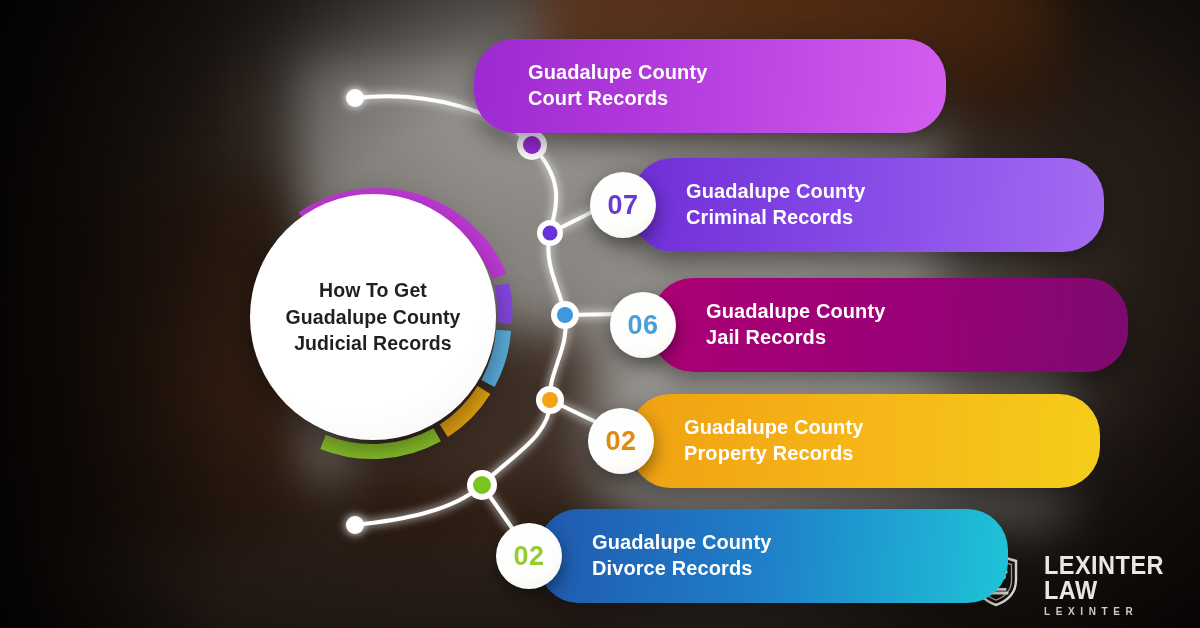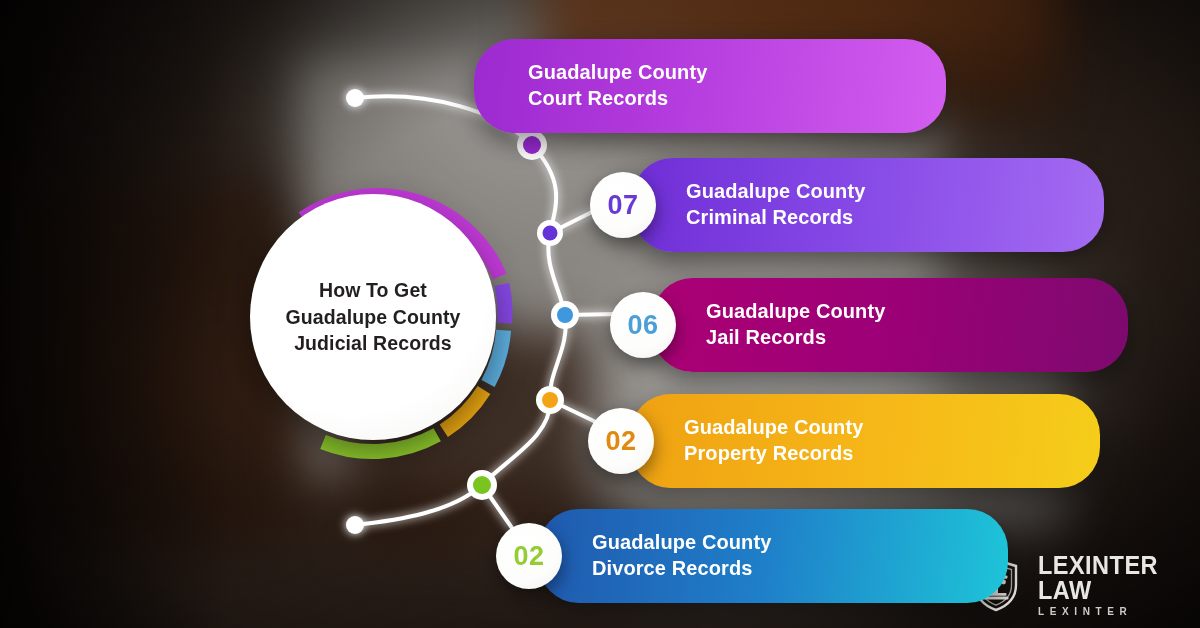--- a/index.html
+++ b/index.html
@@ -71,21 +71,21 @@
 
   #item4{left:588px;top:394px;}
   #item4 .num{color:#e08a10;}
   #item4 .pill{width:386px;background:linear-gradient(95deg,#efa112 0%,#f6b718 52%,#f5cd1a 100%);}
 
   #item5{left:496px;top:509px;}
   #item5 .num{color:#94cc34;}
   #item5 .pill{width:386px;background:linear-gradient(95deg,#2059ae 0%,#1f7fc9 48%,#1ec4d8 100%);}
 
   
-  .logo{position:absolute;left:972px;top:553px;display:flex;align-items:center;gap:18px;}
+  .logo{position:absolute;left:972px;top:553px;display:flex;gap:24px;}
   .logo-shield{flex:0 0 auto;}
   .logo-txt{display:flex;flex-direction:column;justify-content:center;}
   .logo-main{color:#e9e7e4;font-weight:700;font-size:25px;letter-spacing:.5px;line-height:1;
     font-family:"Liberation Sans", sans-serif;transform:scaleX(.94);transform-origin:left center;}
   .logo-sub{color:#cfccc7;font-weight:700;font-size:10px;letter-spacing:5.6px;line-height:1;margin-top:4px;}
 </style>
 </head>
 <body>
 
 <div id="stage">

